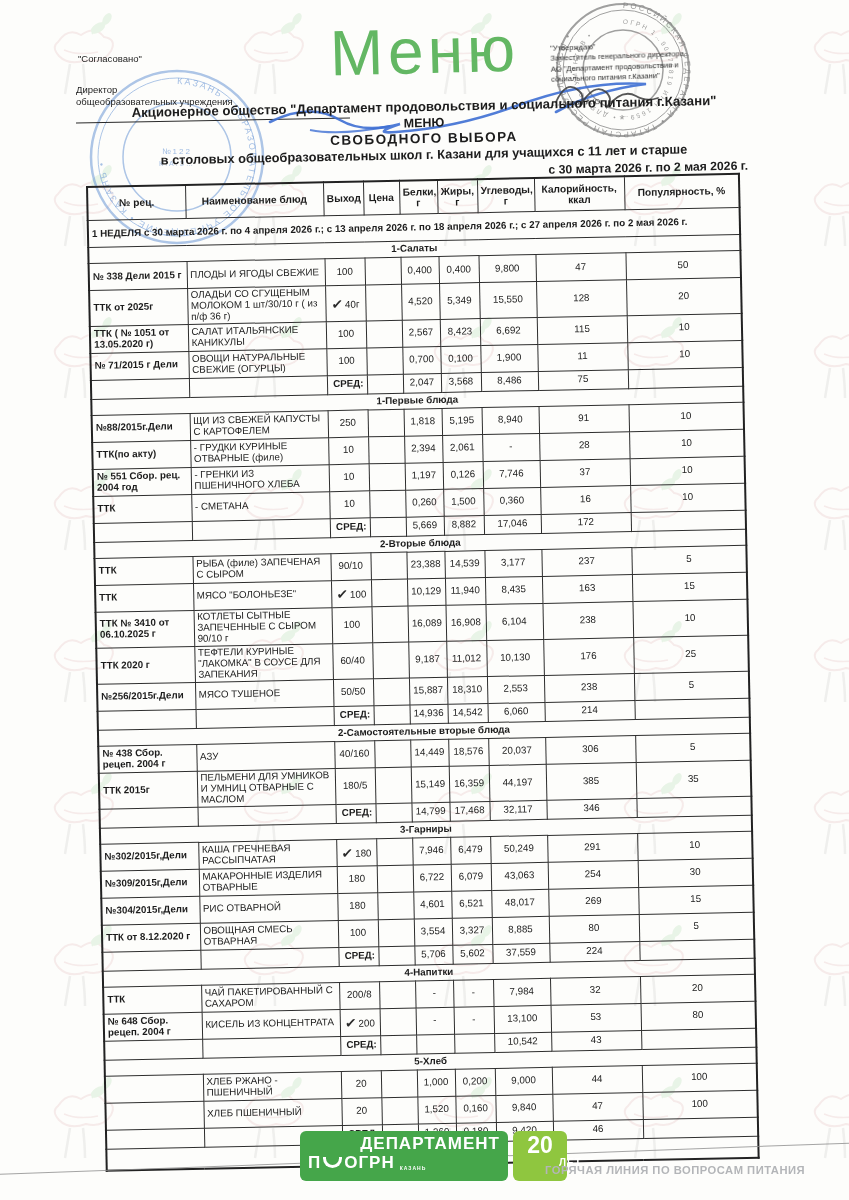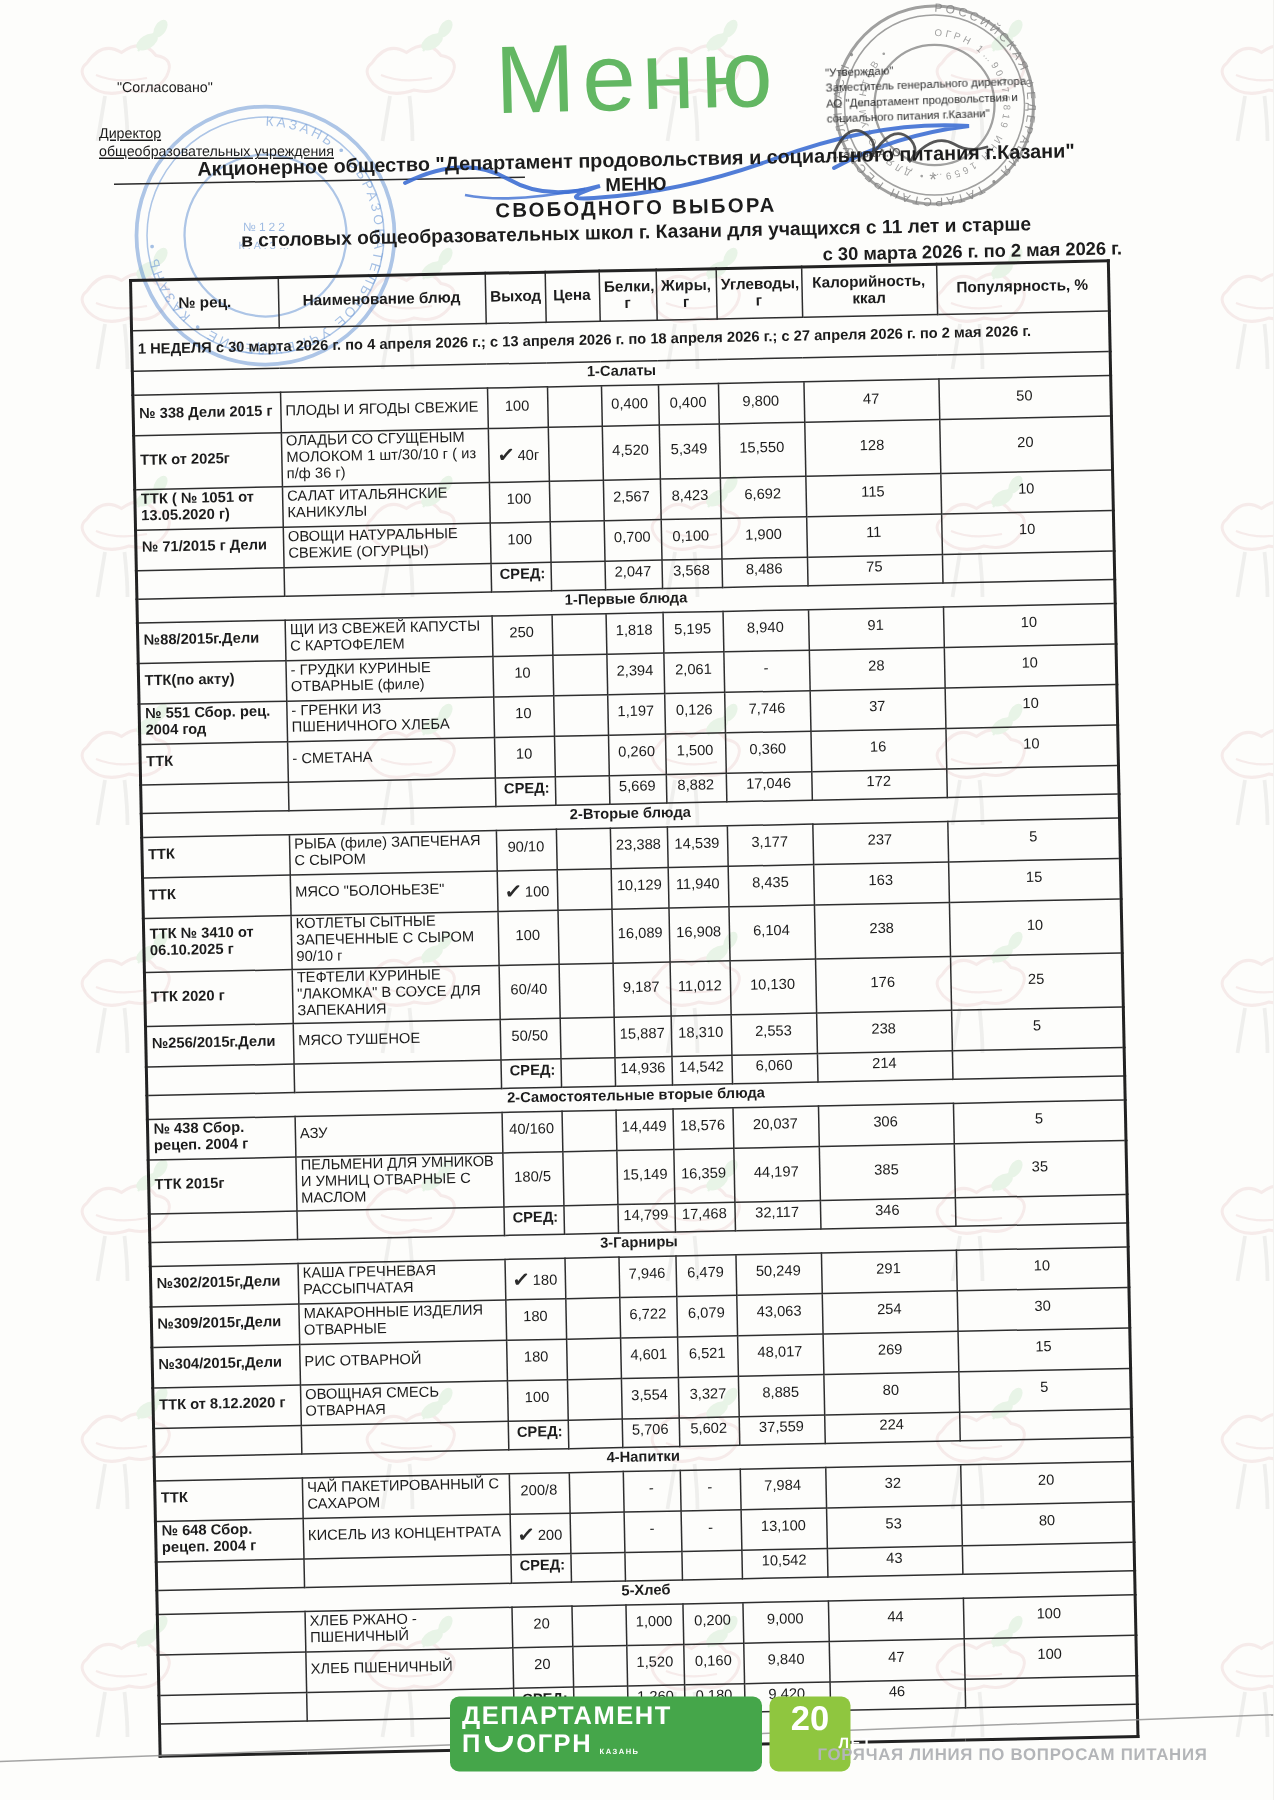--- a/index.html
+++ b/index.html
@@ -3,21 +3,21 @@
 <meta charset="utf-8">
 <style>
   html,body{margin:0;padding:0;background:#e9e9e6;}
   .page{position:relative;width:849px;height:1200px;margin:0 auto;background:#fdfdfb;
         overflow:hidden;font-family:"Liberation Sans",sans-serif;color:#1c1c1c;}
   .abs{position:absolute;}
   .wm{position:absolute;left:0;top:0;pointer-events:none;}
 
   
   .agreed{left:78px;top:53px;font-size:9.5px;}
-  .dir{left:66px;top:84px;font-size:9.5px;line-height:1.3;text-decoration:underline;}
+  .dir{left:76px;top:84px;font-size:9.5px;line-height:1.3;}
   .dirline{left:76px;top:120px;width:274px;border-top:1.5px solid #2a2a2a;transform:rotate(-1deg);}
   .menu-script{left:330px;top:14px;font-size:64px;color:#63b763;letter-spacing:4px;
                transform:rotate(-1.5deg);font-weight:400;}
   .org{left:88px;top:99px;width:672px;text-align:center;font-weight:bold;font-size:13.2px;
        transform:rotate(-1.2deg);white-space:nowrap;}
   .t1{left:88px;top:116px;width:672px;text-align:center;font-weight:bold;font-size:12.5px;transform:rotate(-1.2deg);}
   .t2{left:88px;top:131px;width:672px;text-align:center;font-weight:bold;font-size:13.5px;
       letter-spacing:1.5px;transform:rotate(-1.2deg);}
   .sub{left:88px;top:147px;width:672px;text-align:center;font-weight:bold;font-size:12.8px;transform:rotate(-1.2deg);}
   .dater{left:420px;top:162px;width:328px;text-align:right;font-weight:bold;font-size:12.2px;transform:rotate(-1.2deg);}
@@ -50,21 +50,21 @@
   tr.avgrow td{height:16px;}
   td.avgl{font-weight:bold;text-align:right;font-size:10.2px;padding-right:4px;}
   td.totl{font-weight:bold;text-align:right;font-size:10.6px;height:18px;padding-right:6px;}
   td.totv{font-weight:bold;text-align:center;}
   .chk{display:inline-block;font-size:14px;font-weight:bold;color:#2b2b2b;transform:rotate(6deg);
        margin-right:2px;position:relative;top:1px;}
 
   
   .logo{left:300px;top:1131px;width:208px;height:50px;background:#45a64a;border-radius:6px;
         color:#fff;padding:4px 8px;box-sizing:border-box;}
-  .logo .l1{font-weight:bold;font-size:17px;letter-spacing:1px;line-height:1.05;}
+  .logo .l1{font-weight:bold;font-size:17px;letter-spacing:1px;line-height:1.05;text-align:right;}
   .logo .l2{font-weight:bold;font-size:17px;letter-spacing:1px;line-height:1.2;display:flex;align-items:center;}
   .smile{display:inline-block;width:13px;height:8px;border:3px solid #fff;border-top:none;
          border-radius:0 0 13px 13px;margin:0 2px 2px 2px;}
   .city{font-size:5px;letter-spacing:1px;margin-left:5px;align-self:flex-end;margin-bottom:2px;}
   .badge{left:513px;top:1131px;width:54px;height:50px;background:#8fc63f;border-radius:6px;color:#fff;
          text-align:center;box-sizing:border-box;padding-top:3px;}
   .badge .n{font-size:23px;font-weight:bold;line-height:1;}
   .badge .y{font-size:10px;font-weight:bold;letter-spacing:1px;margin-left:46px;}
   .phone{left:570px;top:1130px;width:275px;text-align:right;font-size:27px;font-weight:bold;color:#a2a4a7;}
   .hotline{left:545px;top:1164px;width:300px;text-align:left;font-size:11.2px;color:#b3b5b8;

